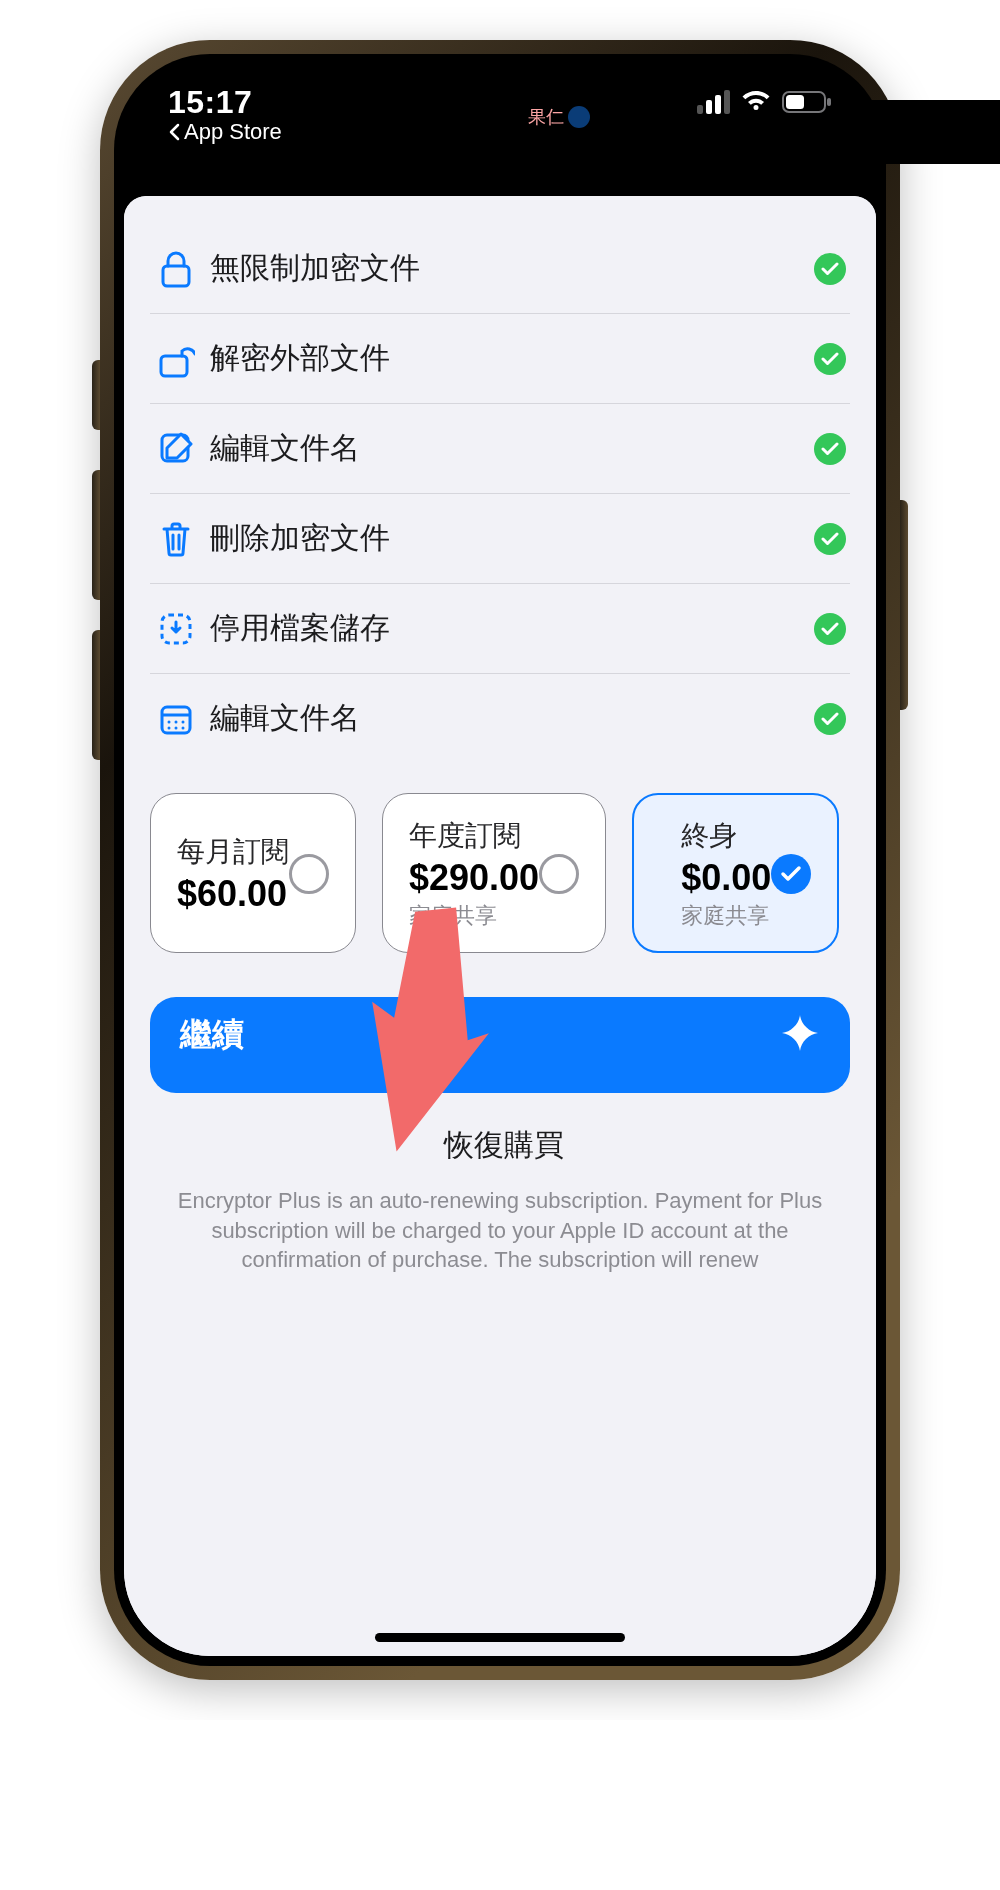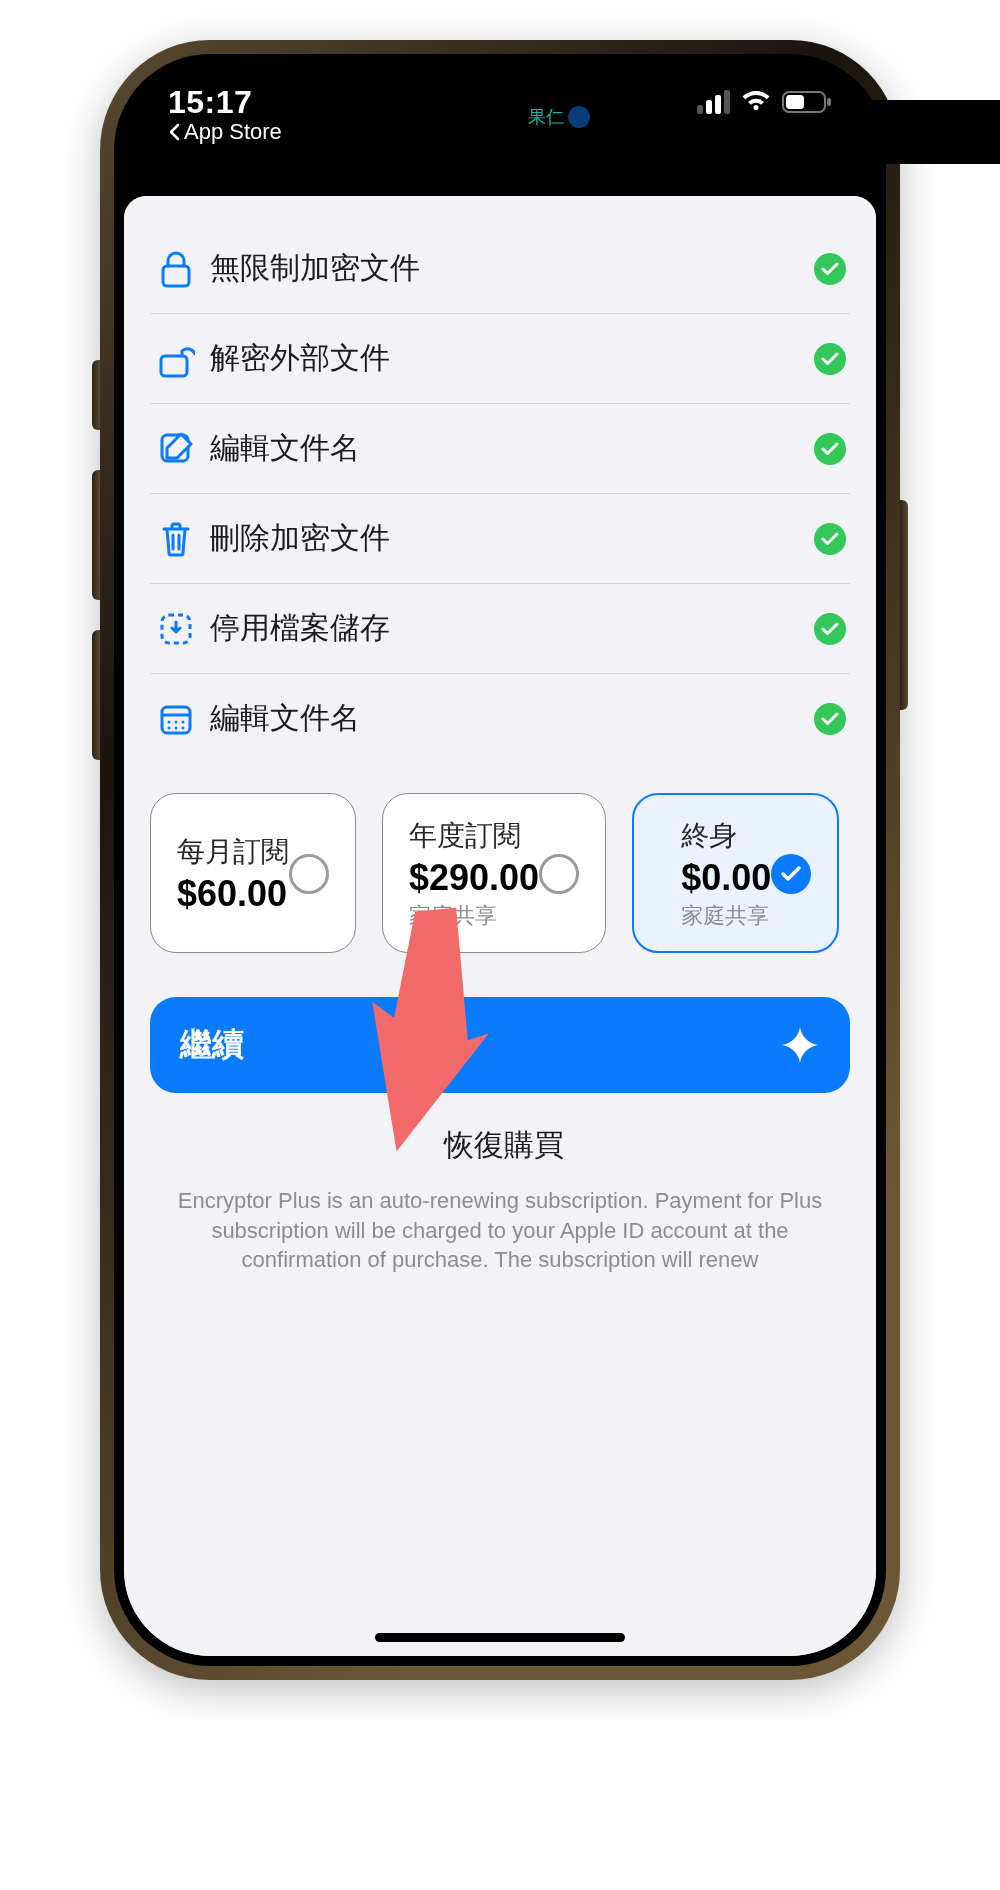--- a/index.html
+++ b/index.html
@@ -45,21 +45,21 @@
   position:absolute;
   top:18px; left:50%;
   transform:translateX(-50%);
   width:240px; height:70px;
   background:#000;
   border-radius:40px;
   display:flex; align-items:center; justify-content:flex-end;
   padding-right:30px;
   font-size:18px;
 }
-.di-text { color:#14b8a6; font-size:18px;}
+.di-text { color:#fca5a5; font-size:18px;}
 .di-dot{ width:22px; height:22px; border-radius:11px; background:#0a3c77; margin-left:4px; display:inline-block;}
 .sb-left{ display:flex; flex-direction:column; gap:0;}
 .sb-time{ font-size:32px; font-weight:600; letter-spacing:.5px;}
 .sb-back{ font-size:22px; display:flex; align-items:center; gap:2px; margin-top:-2px;}
 .sb-right{ display:flex; align-items:center; gap:10px; padding-top:6px;}
 .cell-bars{ display:flex; align-items:flex-end; gap:3px; height:24px;}
 .cell-bars span{ width:6px; background:#555; border-radius:2px;}
 .cell-bars span.on{ background:#fff;}
 .b1{height:9px}.b2{height:14px}.b3{height:19px}.b4{height:24px}
 .wifi-icon svg, .batt svg { display:block; }
@@ -139,22 +139,22 @@
   width:160px; height:250px;
   left:205px; top:706px;
   pointer-events:none;
 }
 
 .cta{
   margin:44px 26px 0 26px;
   background:#0a7aff;
   border-radius:26px;
   height:96px;
-  display:flex; align-items:center; justify-content:space-between;
-  padding:0 30px;
+  display:flex; align-items:flex-start; justify-content:space-between;
+  padding:16px 30px;
   color:#fff;
   cursor:pointer;
 }
 .cta-label{ font-size:32px; font-weight:600;}
 .cta-spark svg{display:block;}
 
 .restore{
   text-align:center;
   font-size:30px;
   color:#1c1c1e;

